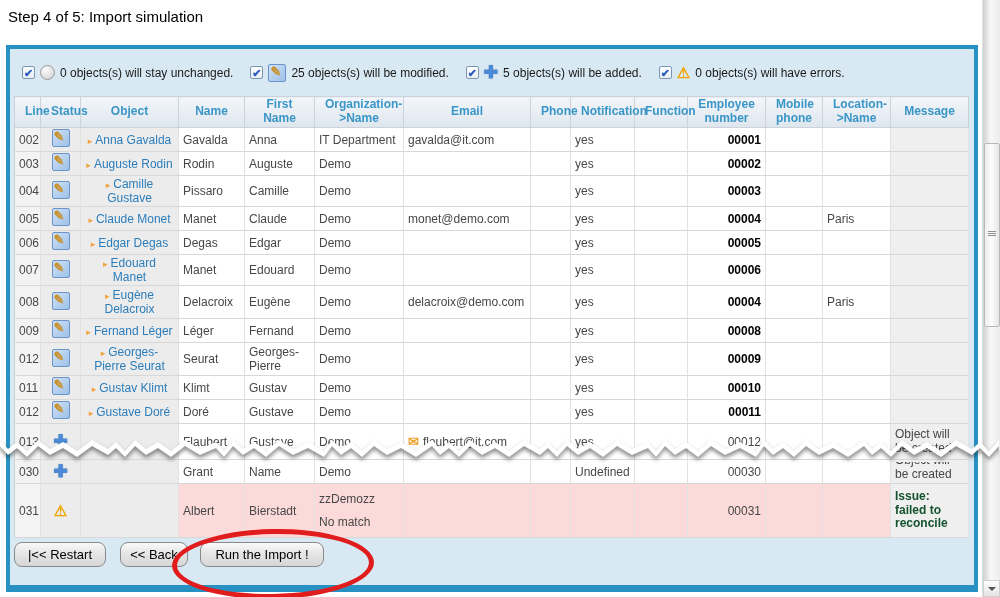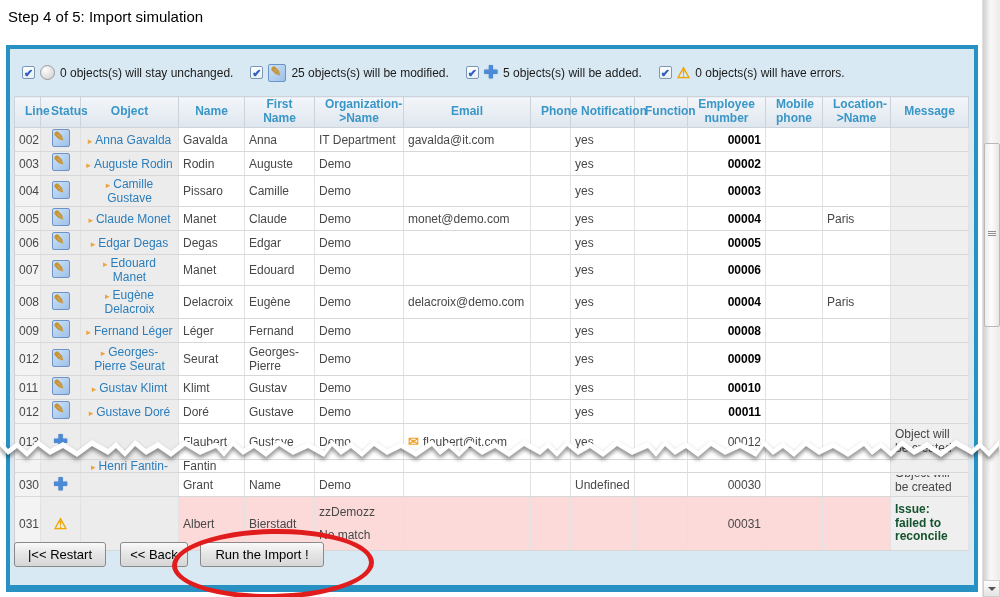--- a/index.html
+++ b/index.html
@@ -55,21 +55,21 @@
   .msg-error{color:#14532d;font-weight:bold;}
   .org-note{margin-top:9px;}
   tr.partial-row td{height:12px;padding:0 4px;vertical-align:top;}
   .clip12{height:12px;overflow:hidden;line-height:13px;}
   .msg-clip{height:20px;overflow:hidden;display:flex;align-items:flex-end;}
 
   
   .footer-bar{position:absolute;left:0;bottom:0;width:100%;height:58px;}
   .btn{position:absolute;top:15px;height:25px;box-sizing:border-box;
     background:linear-gradient(#f9f9f9,#e6e6e6 45%,#d6d6d6);
-    border:1px solid #8a8a8a;border-radius:3px;font-size:13px;color:#000;
+    border:1px solid #8a8a8a;border-radius:8px;font-size:13px;color:#000;
     font-family:"Liberation Sans",sans-serif;text-align:center;}
   #btn-restart{left:4px;width:92px;}
   #btn-back{left:110px;width:68px;}
   #btn-run{left:190px;width:124px;}
 
   .red-ellipse{position:absolute;left:172px;top:529px;width:192px;height:60px;
     border:5px solid #e11c1c;border-radius:50%;z-index:20;transform:rotate(-1deg);}
 
   
   #tear-svg{position:absolute;left:0;top:437px;width:1000px;height:26px;z-index:15;
@@ -349,40 +349,20 @@
             <td class="data-cell">Demo</td>
             <td class="data-cell"><span class="icon-envelope">✉</span>flaubert@it.com</td>
             <td class="data-cell"></td>
             <td class="data-cell">yes</td>
             <td class="data-cell"></td>
             <td class="c-employee data-cell"><span class="">00012</span></td>
             <td class="data-cell"></td>
             <td class="data-cell"></td>
             <td class="c-message"><span>Object will be created</span></td>
           </tr>
-          <tr class="partial-row">
-            <td class="c-line"></td>
-            <td class="c-status"></td>
-            <td class="c-object">
-              <div class="clip12"><span class="arrow-bullet">▸</span><span class="object-link">Henri Fantin-</span></div>
-            </td>
-            <td class="data-cell">
-              <div class="clip12">Fantin</div>
-            </td>
-            <td class="data-cell"></td>
-            <td class="data-cell"></td>
-            <td class="data-cell"></td>
-            <td class="data-cell"></td>
-            <td class="data-cell"></td>
-            <td class="data-cell"></td>
-            <td class="c-employee data-cell"></td>
-            <td class="data-cell"></td>
-            <td class="data-cell"></td>
-            <td class="c-message"></td>
-          </tr>
           <tr>
             <td class="c-line">030</td>
             <td class="c-status"><span class="icon-added">✚</span></td>
             <td class="c-object"></td>
             <td class="data-cell">Grant</td>
             <td class="data-cell">Name</td>
             <td class="data-cell">Demo</td>
             <td class="data-cell"></td>
             <td class="data-cell"></td>
             <td class="data-cell">Undefined</td>

